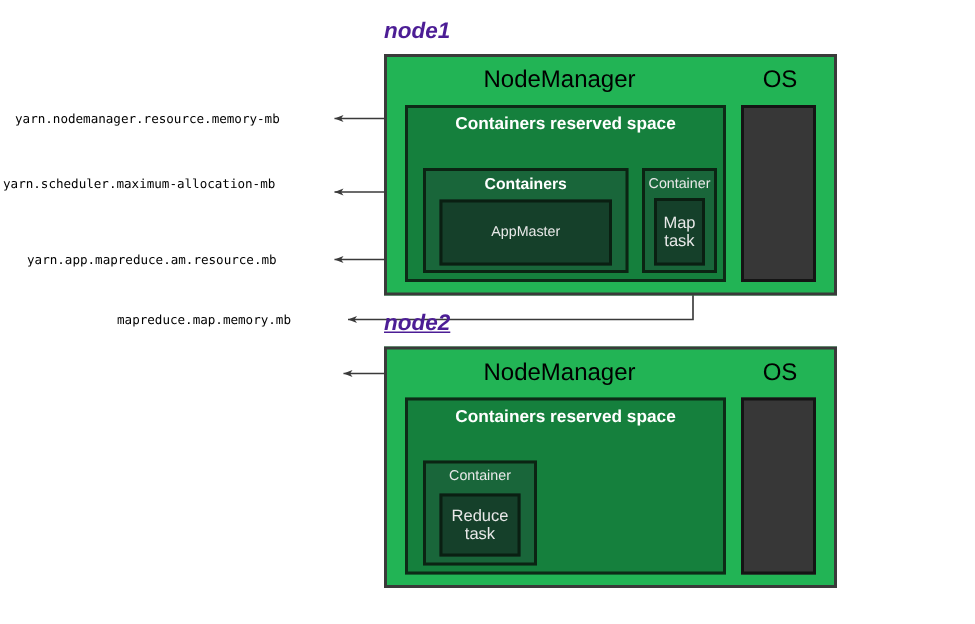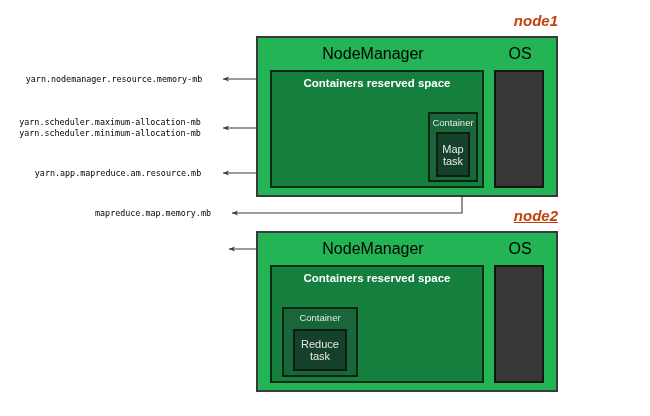--- a/index.html
+++ b/index.html
@@ -12,33 +12,33 @@
   #stage{position:relative;width:650px;height:416px;}
 
   
   .lbl{
     position:absolute;
     font-family:"DejaVu Sans Mono","Liberation Mono",monospace;
     font-size:8.4px;
     line-height:11px;
     color:#000;
     white-space:pre;
-    text-align:center;
+    text-align:left;
     letter-spacing:0px;
   }
 
   
   .node-title{
     position:absolute;
     font-family:"Liberation Sans",sans-serif;
     font-style:italic;
     font-weight:bold;
     font-size:15px;
-    color:#c2410c;
-    text-align:right;
+    color:#4c1d95;
+    text-align:left;
     white-space:nowrap;
   }
 
   
   .box{position:absolute;box-sizing:border-box;padding-left:25px;}
 
   .node-box{
     background:#22b455;
     border:2px solid #3a3a3a;
   }
@@ -114,38 +114,43 @@
 
     <path d="M462,180 L462,213 L232,213" stroke="#3a3a3a" stroke-width="1.1" fill="none" marker-end="url(#arw)"></path>
 
     <path d="M290,317 L290,249 L229,249" stroke="#3a3a3a" stroke-width="1.1" fill="none" marker-end="url(#arw)"></path>
   </svg>
 
   <div class="lbl" style="left:10px;top:74px;width:208px;">yarn.nodemanager.resource.memory-mb</div>
 
   <div class="lbl" style="left:2px;top:117px;width:216px;">yarn.scheduler.maximum-allocation-mb</div>
 
-  <div class="lbl" style="left:2px;top:128px;width:216px;">yarn.scheduler.minimum-allocation-mb</div>
 
   <div class="lbl" style="left:78px;top:208px;width:150px;">mapreduce.map.memory.mb</div>
 
   <div class="lbl" style="left:18px;top:168px;width:200px;">yarn.app.mapreduce.am.resource.mb</div>
 
 
   <div class="node-title" style="left:256px;top:12px;width:302px;">node1</div>
 
   <div class="box node-box" style="left:256px;top:36px;width:302px;height:161px;">
 
     <div class="hdr" style="top:7px;right:68px;left:0;">NodeManager</div>
 
     <div class="hdr" style="top:7px;left:auto;right:10px;width:52px;">OS</div>
 
     <div class="box reserved-box" style="left:12px;top:32px;width:214px;height:118px;">
       <div class="cap-white cap-reserved">Containers reserved space</div>
 
+      <div class="box containers-box" style="left:10px;top:40px;width:137px;height:70px;">
+        <div class="cap-white cap-containers">Containers</div>
+        <div class="box inner-dark" style="left:9px;top:19px;width:115px;height:44px;">
+          <div class="cap-appmaster">AppMaster</div>
+        </div>
+      </div>
 
       <div class="box containers-box" style="left:156px;top:40px;width:50px;height:70px;">
         <div class="cap-white cap-container">Container</div>
         <div class="box inner-dark" style="left:6px;top:18px;width:34px;height:45px;">
           <div class="cap-task">Map
 task</div>
         </div>
       </div>
     </div>
 

